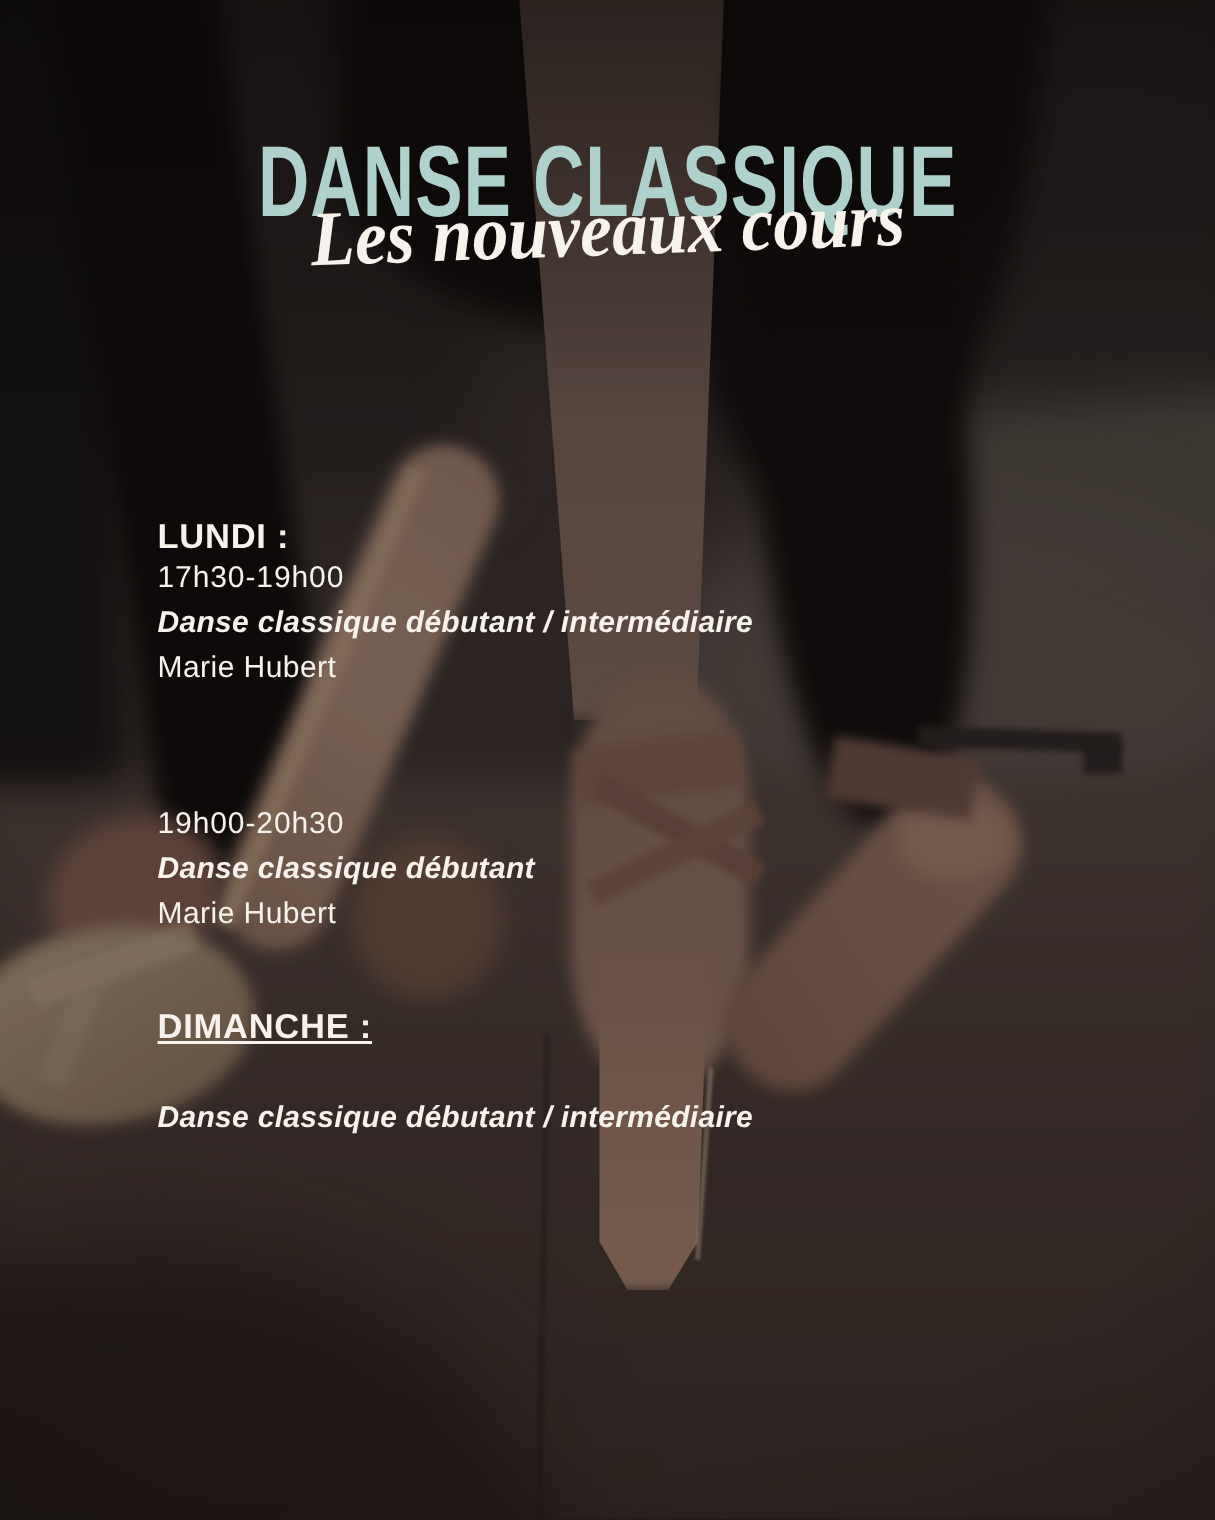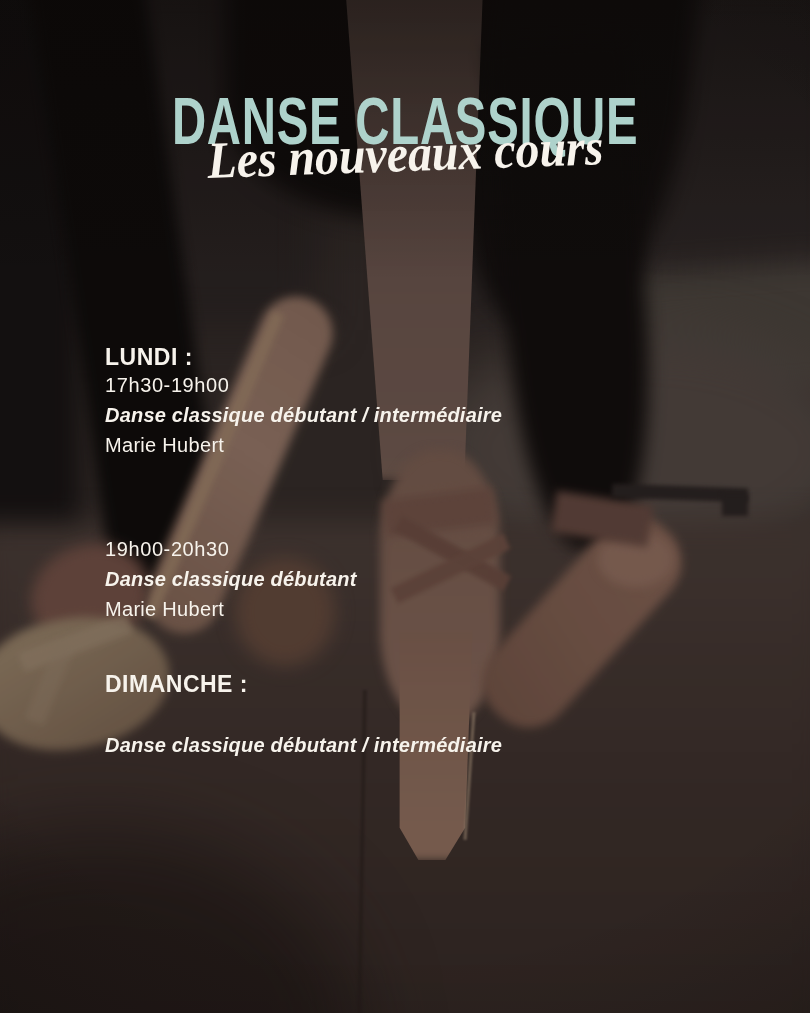--- a/index.html
+++ b/index.html
@@ -50,21 +50,21 @@
   .subtitle-wrap{left:0;top:124px;width:810px;text-align:center;}
   .subtitle{position:static;display:inline-block;font-family:"Liberation Serif",serif;font-style:italic;font-weight:700;font-size:52px;white-space:nowrap;transform:rotate(-2deg) scaleX(.92);}
   .day{font-weight:800;font-size:23px;letter-spacing:.5px;white-space:nowrap;}
   .class-block{line-height:30px;font-size:20px;white-space:nowrap;}
   .class-block .time{position:static;display:block;font-weight:400;letter-spacing:.6px;}
   .class-block .course{position:static;display:block;font-weight:700;letter-spacing:.2px;font-style:italic;}
   .class-block .teacher{position:static;display:block;font-weight:400;letter-spacing:.3px;}
   .day-lundi{left:105px;top:312px;margin-top:32px;}
   .class-1{left:105px;top:370px;}
   .class-2{left:105px;top:490px;margin-top:44px;}
-  .day-dimanche{left:105px;top:671px;}
+  .day-dimanche{left:105px;top:671px;text-decoration:underline;}
   .class-3{left:105px;top:730px;}
 </style>
 </head>
 <body>
 
 <div class="poster">
 
   <div>
     <div class="wall-top-left"></div>
     <div class="wall-right"></div>

